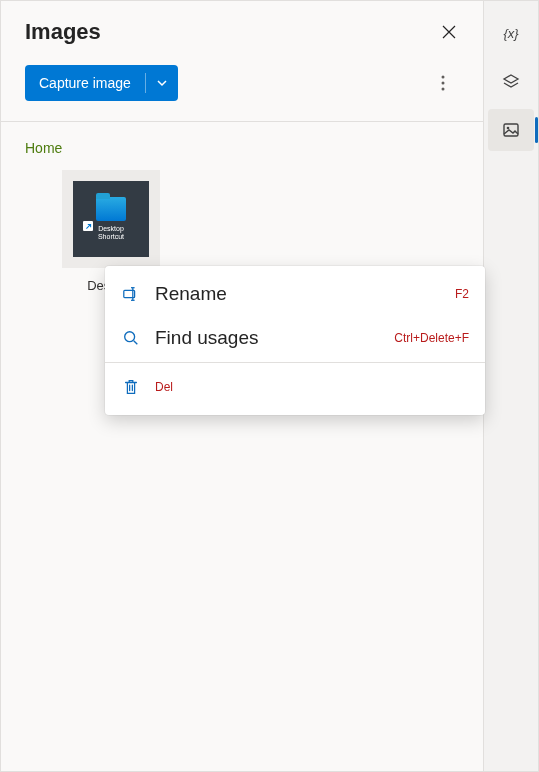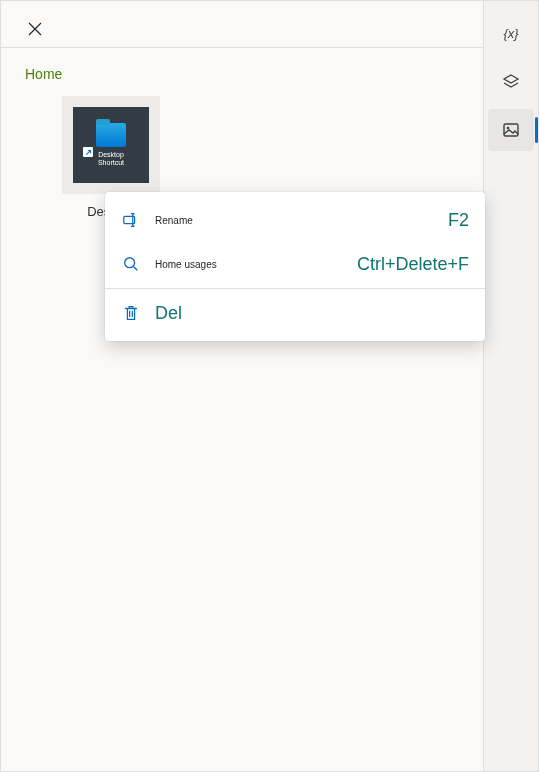--- a/index.html
+++ b/index.html
@@ -172,22 +172,22 @@
       gap: 14px;
       cursor:pointer;
       color:#242424;
     }
     .menu-item .mi-icon {
       width:20px; height:20px;
       display:flex; align-items:center; justify-content:center;
       color:#0f6cbd;
       flex-shrink:0;
     }
-    .menu-item .mi-label { flex:1; font-size:10px; }
-    .menu-item .mi-shortcut { font-size:18px; color:#0f766e; }
+    .menu-item .mi-label { flex:1; font-size:19px; }
+    .menu-item .mi-shortcut { font-size:12px; color:#b91c1c; }
     .menu-sep {
       height:1px; background:#e1dfdd;
       margin: 2px 0;
     }
     .right-rail {
       width: 54px;
       background:#f3f2f1;
       display:flex;
       flex-direction:column;
       align-items:center;
@@ -213,28 +213,49 @@
       background:#0f6cbd;
       border-radius:2px;
     }
   </style>
 </head>
 <body>
 
 <div class="main-panel">
 
   <div class="header">
+    <div class="title">Images</div>
     <div class="close-x">
       <svg width="14" height="14" viewBox="0 0 14 14">
           <path d="M1 1 L13 13 M13 1 L1 13" stroke="currentColor" stroke-width="1.2" fill="none"></path>
         </svg>
     </div>
   </div>
 
 
+  <div class="toolbar">
+    <div class="capture-btn">
+      <div class="main-part">
+        <span>Capture image</span>
+      </div>
+      <div class="divider"></div>
+      <div class="chevron-part">
+        <svg width="12" height="12" viewBox="0 0 12 12">
+            <path d="M2 4 L6 8 L10 4" stroke="#fff" stroke-width="1.5" fill="none"></path>
+          </svg>
+      </div>
+    </div>
+    <div class="more-btn">
+      <svg width="4" height="16" viewBox="0 0 4 16">
+          <circle cx="2" cy="2" r="1.5" fill="currentColor"></circle>
+          <circle cx="2" cy="8" r="1.5" fill="currentColor"></circle>
+          <circle cx="2" cy="14" r="1.5" fill="currentColor"></circle>
+        </svg>
+    </div>
+  </div>
 
   <div class="hr"></div>
 
   <div class="content">
     <div class="section-label">Home</div>
 
     <div class="thumb-wrap">
       <div class="thumb">
         <div class="thumb-inner">
           <div class="folder-icon"></div>
@@ -265,21 +286,21 @@
         <span class="mi-label">Rename</span>
         <span class="mi-shortcut">F2</span>
       </div>
       <div class="menu-item">
         <span class="mi-icon">
           <svg width="18" height="18" viewBox="0 0 20 20">
               <circle cx="8.5" cy="8.5" r="5.5" stroke="currentColor" stroke-width="1.5" fill="none"></circle>
               <line x1="13" y1="13" x2="17" y2="17" stroke="currentColor" stroke-width="1.5"></line>
             </svg>
         </span>
-        <span class="mi-label">Home usages</span>
+        <span class="mi-label">Find usages</span>
         <span class="mi-shortcut">Ctrl+Delete+F</span>
       </div>
       <div class="menu-sep"></div>
       <div class="menu-item">
         <span class="mi-icon">
           <svg width="18" height="18" viewBox="0 0 20 20">
               <path d="M4 5 H16 M8 5 V3 H12 V5 M6 5 V17 H14 V5 M8.5 8 V14 M11.5 8 V14" stroke="currentColor" stroke-width="1.4" fill="none" stroke-linecap="round"></path>
             </svg>
         </span>
         <span class="mi-shortcut">Del</span>

